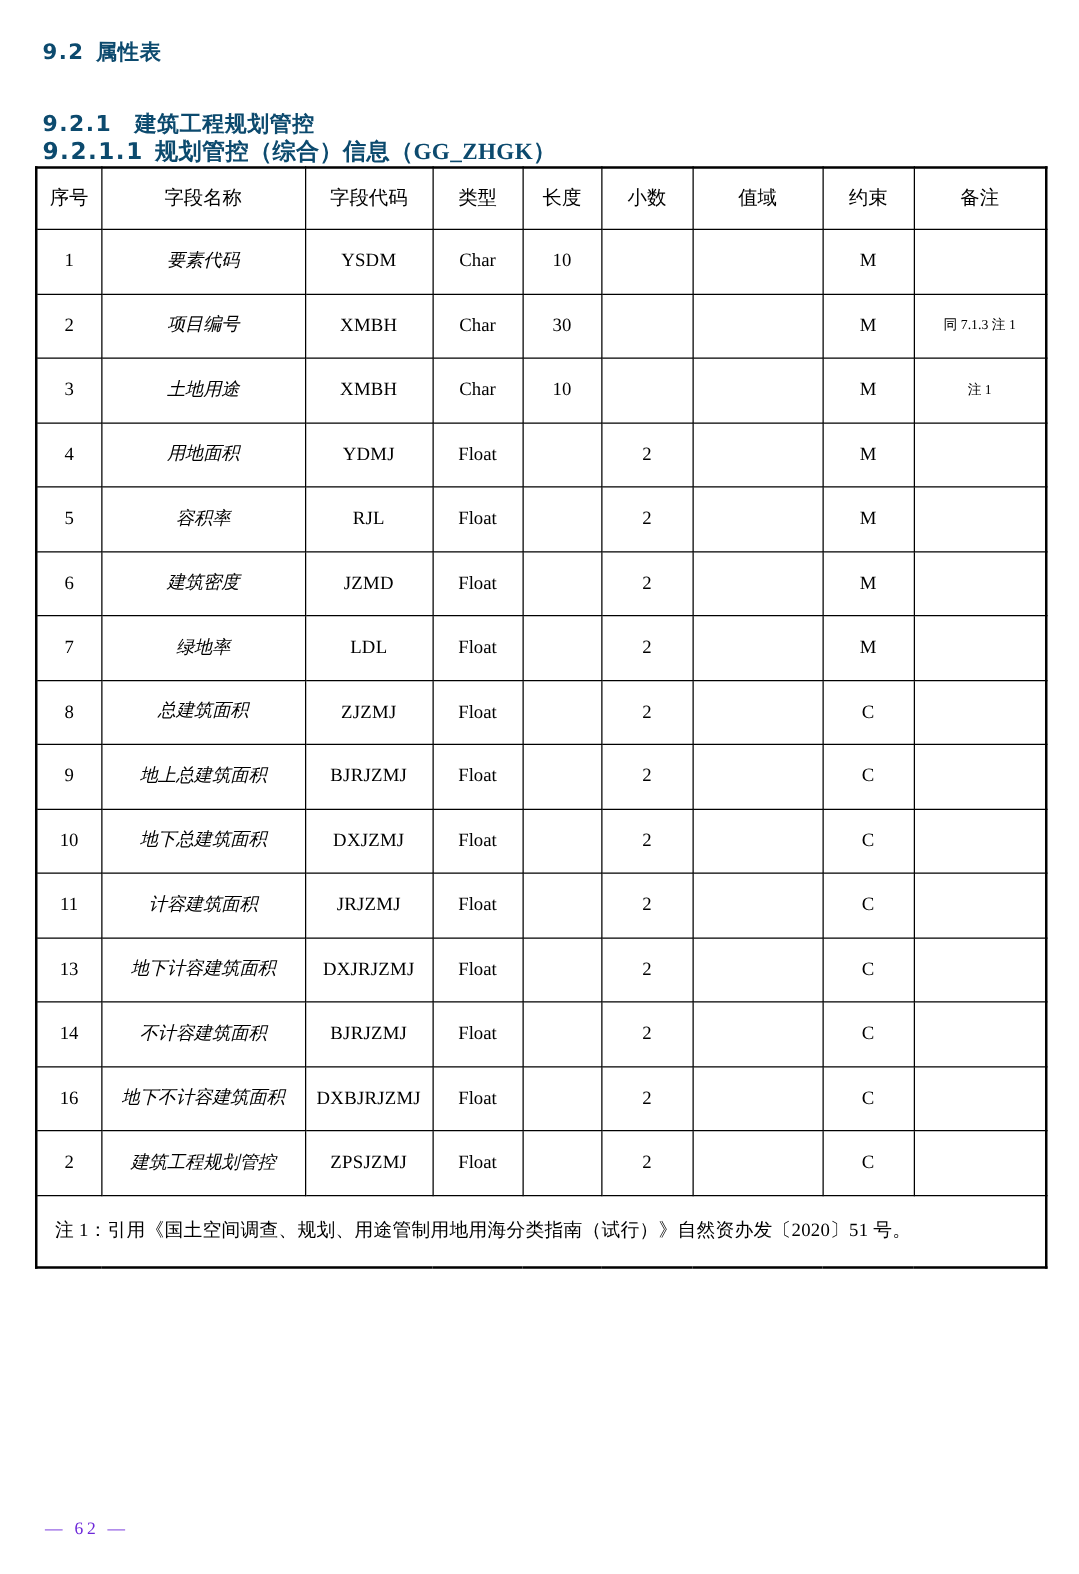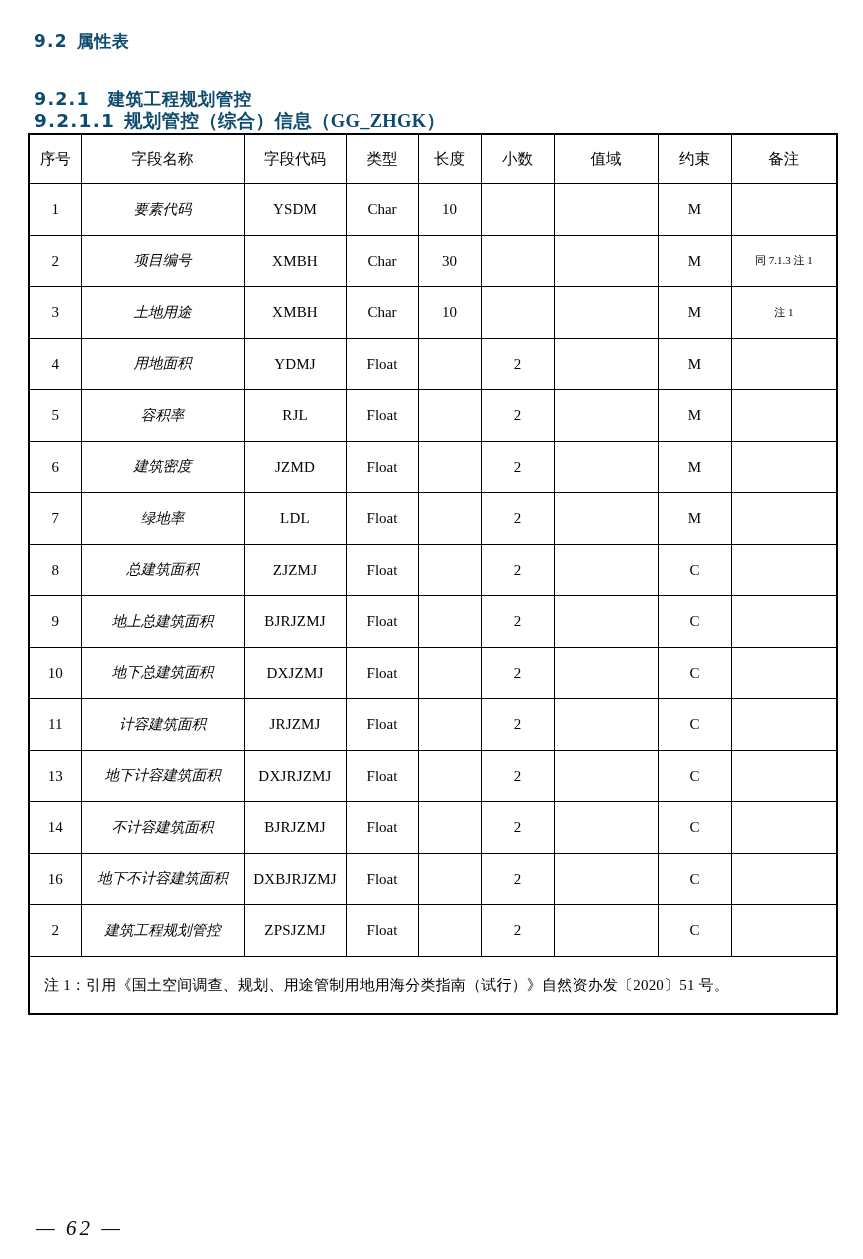--- a/index.html
+++ b/index.html
@@ -137,25 +137,24 @@
   col.w-dec    { width: 73px; }
   col.w-domain { width: 104px; }
   col.w-cons   { width: 73px; }
   col.w-remark { width: 106px; }
 
   
   .footer {
     position: absolute;
     left: 36px;
     top: 1216px;
-    font-size: 21px;
+    font-size: 14px;
     letter-spacing: 3px;
-    color: #000000;
+    color: #6d28d9;
     font-family: "Liberation Serif", "DejaVu Serif", serif;
-    font-style: italic;
   }
 </style>
 </head>
 <body>
 
 <div class="page">
 
   <div class="h-sec" id="h-92">
     <span class="h-num">9.2</span><span class="h-gap"></span><span>属性表</span>
   </div>

